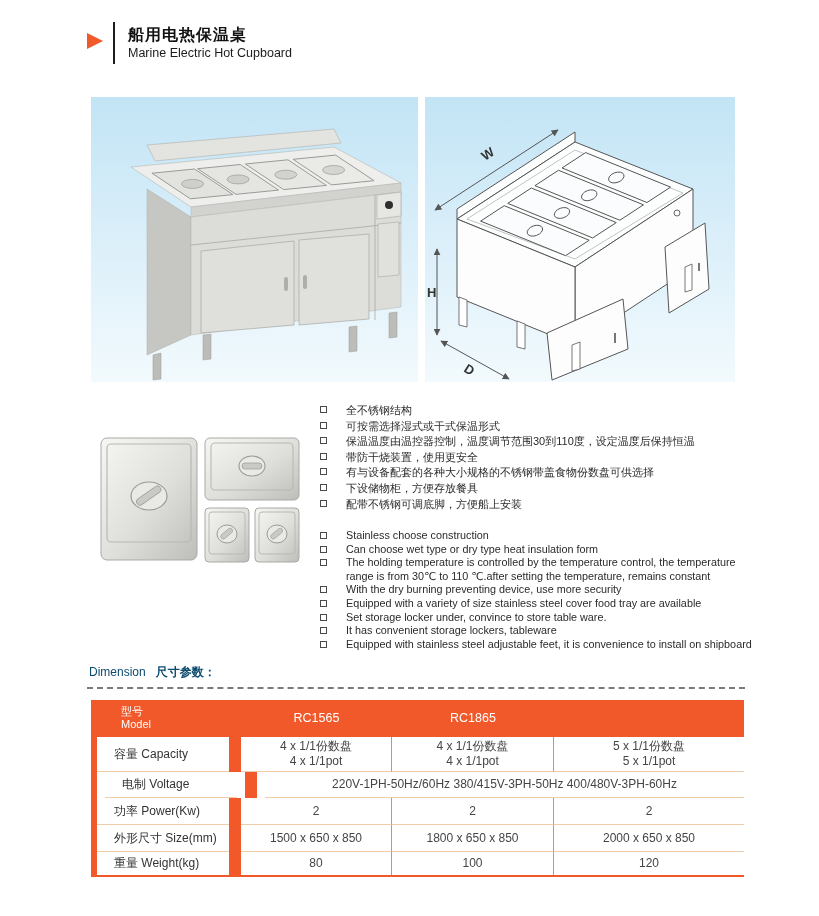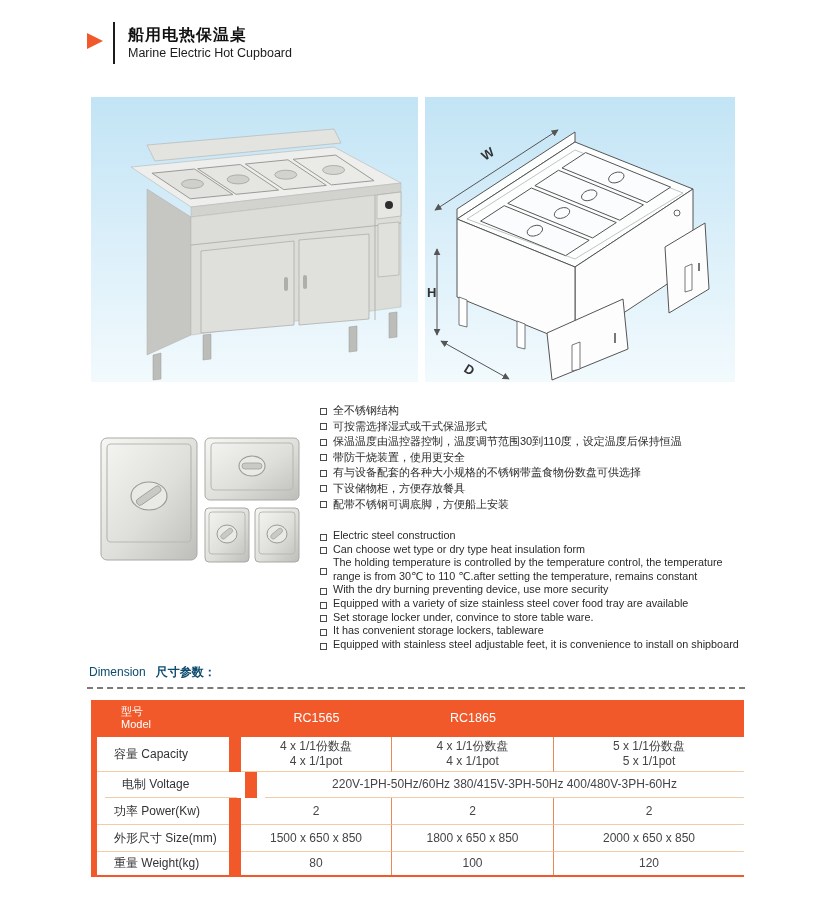--- a/index.html
+++ b/index.html
@@ -16,21 +16,21 @@
 
   
   .photo{position:absolute;top:97px;height:285px;background:linear-gradient(180deg,#C2E4F5 0%,#DDF0FA 55%,#F2FAFD 100%);}
   .photo-left{left:84px;width:327px;}
   .photo-right{left:418px;width:310px;}
   .photo-trays{position:absolute;left:84px;top:430px;width:218px;height:140px;background:#fff;}
   .photo svg,.photo-trays svg{display:block;}
 
   
   .features{position:absolute;list-style:none;margin:0;padding:0;}
-  .features li{display:flex;align-items:center;white-space:nowrap;}
+  .features li{display:flex;align-items:flex-start;white-space:nowrap;gap:13px;}
   .features li.wrap{white-space:normal;}
   .cb{flex:none;width:7px;height:7px;border:1px solid #4a4a4a;margin:2px 6px 0 0;background:#fff;}
   .features-zh{left:313px;top:404px;width:430px;font-size:11px;color:#2a2a2a;font-weight:500;}
   .features-zh li{line-height:12px;margin-bottom:3.6px;}
   .features-en{left:313px;top:529px;width:428px;font-size:10.8px;color:#2a2a2a;}
   .features-en li{line-height:13.6px;margin-bottom:0;}
   .features-en .cb{margin-top:3px;}
 
   
   .dim-heading{position:absolute;left:82px;top:664px;font-size:12px;color:#0c4a6e;}
@@ -218,21 +218,21 @@
       </li>
     <li>
         <span class="cb"></span>
         <span>配带不锈钢可调底脚，方便船上安装</span>
       </li>
   </ul>
 
   <ul class="features features-en">
     <li>
         <span class="cb"></span>
-        <span>Electric steel construction</span>
+        <span>Stainless choose construction</span>
       </li>
     <li>
         <span class="cb"></span>
         <span>Can choose wet type or dry type heat insulation form</span>
       </li>
     <li class="wrap">
         <span class="cb"></span>
         <span>The holding temperature is controlled by the temperature control, the temperature range is from 30℃ to 110 ℃.after setting the temperature, remains constant</span>
       </li>
     <li>

